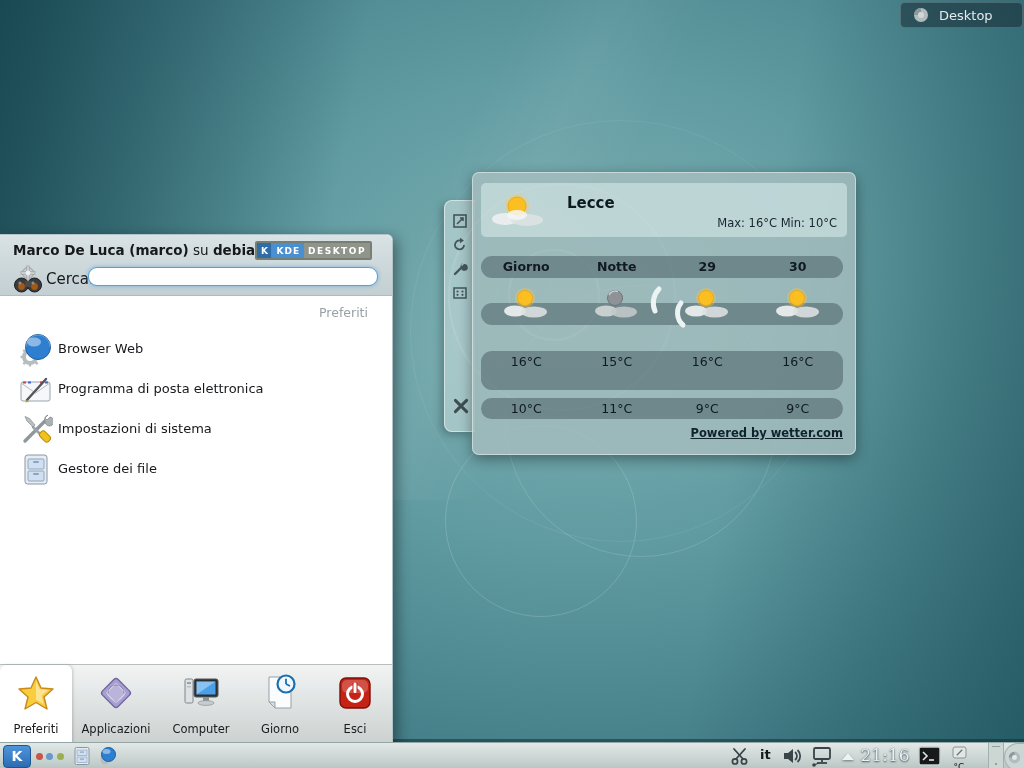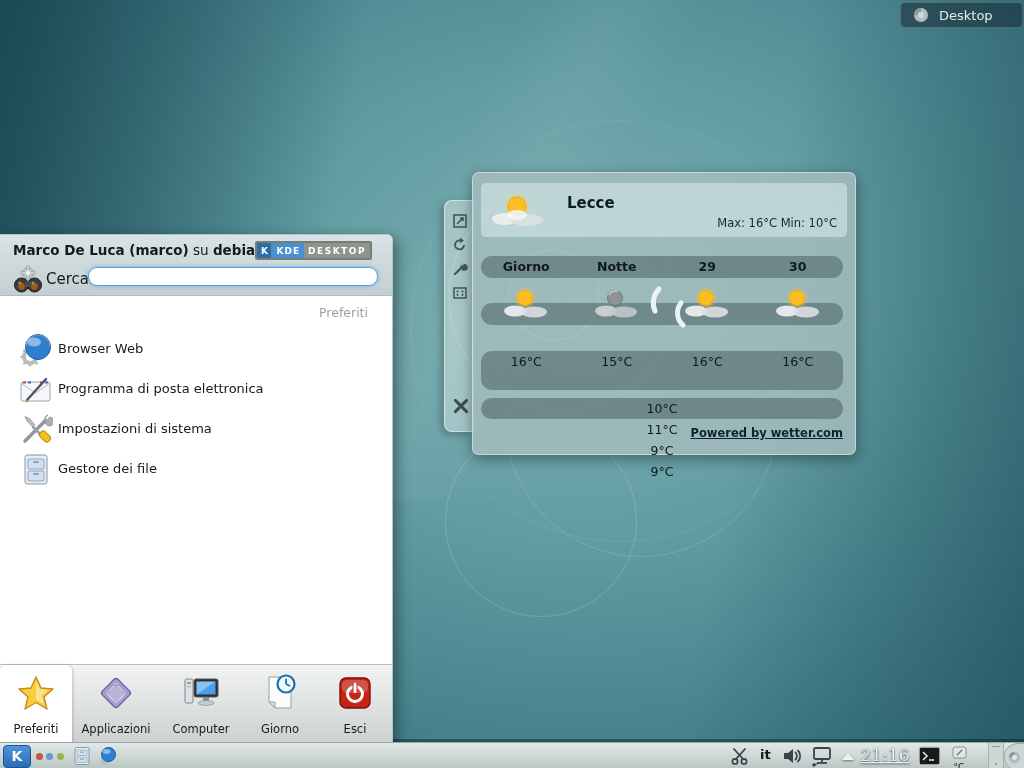--- a/index.html
+++ b/index.html
@@ -43,21 +43,21 @@
   .wband .city{position:absolute;left:86px;top:11px;font-size:15px;font-weight:bold;color:#0c1a22;}
   .wband .maxmin{position:absolute;right:10px;bottom:7px;font-size:11.5px;color:#18262e;}
   .wband svg{position:absolute;left:10px;top:8px;}
   .wrow{position:absolute;left:8px;width:362px;height:22px;background:rgba(70,92,97,.52);
     border-radius:11px;display:flex;}
   .wcell{flex:1;text-align:center;line-height:22px;font-size:12.5px;}
   .whdr{top:83px;} .whdr .wcell{font-weight:bold;}
   .wicostrip{top:130px;}
   .wicons{position:absolute;left:8px;top:110px;width:362px;height:42px;display:flex;background:none;}
   .wicons .wcell{display:flex;align-items:center;justify-content:center;}
-  .wtemp1{top:178px;height:39px;} .wtemp2{top:225px;height:21px;flex-direction:column;}
+  .wtemp1{top:178px;height:39px;} .wtemp2{top:225px;height:21px;}
   .wtemp1 .wcell,.wtemp2 .wcell{line-height:21px;}
   .crescent{position:absolute;left:172px;top:112px;pointer-events:none;}
   .credit{position:absolute;right:12px;top:253px;font-size:11.5px;font-weight:bold;
     color:#10222c;text-decoration:underline;cursor:pointer;}
 
   
   .kickoff{position:absolute;left:0;top:234px;width:392px;height:508px;z-index:4;
     border:1px solid #b3c4c9;border-left:none;border-radius:0 6px 0 0;
     box-shadow:4px 4px 14px rgba(0,0,0,.40);background:#fff;}
   .khead{position:absolute;left:0;top:0;width:100%;height:60px;
@@ -99,21 +99,21 @@
     color:#fff;font-weight:bold;font-size:14px;text-align:center;line-height:20px;}
   .dot{position:absolute;top:10px;width:7px;height:7px;border-radius:50%;cursor:pointer;}
   .d1{left:36px;background:#c9554a;} .d2{left:46px;background:#6699cc;} .d3{left:57px;background:#9ab04e;}
   .picon{position:absolute;cursor:pointer;}
   .kbd{position:absolute;left:760px;top:4px;font-size:13px;font-weight:bold;color:#14181a;cursor:pointer;}
   .tri{position:absolute;left:842px;top:10px;width:0;height:0;cursor:pointer;
     border-left:6px solid transparent;border-right:6px solid transparent;border-bottom:7px solid #edf3f3;
     filter:drop-shadow(0 1px 1px rgba(60,80,90,.7));}
   .pclock{position:absolute;left:856px;top:2px;width:58px;text-align:center;cursor:pointer;
     font-family:"DejaVu Serif","Liberation Serif",serif;font-size:17px;color:#e8f0f1;
-    text-shadow:0 1px 2px rgba(55,75,85,.95), 0 0 1px rgba(55,75,85,.8);text-decoration:underline;}
+    text-shadow:0 1px 2px rgba(55,75,85,.95), 0 0 1px rgba(55,75,85,.8);}
   .ptemp{position:absolute;left:949px;top:1px;width:20px;text-align:center;cursor:pointer;}
   .ptemp .tl{font-size:9px;color:#111;line-height:9px;}
   .slim{position:absolute;left:988px;top:0;width:14px;height:26px;background:#ccd6d3;
     border-left:1px solid rgba(110,130,130,.45);border-right:1px solid rgba(110,130,130,.45);cursor:pointer;}
   .slim i{position:absolute;left:3px;top:3px;width:8px;height:1px;background:#8fa0a0;}
   .slim em{position:absolute;left:6px;bottom:4px;width:2px;height:2px;background:#8fa0a0;}
   .cashew{position:absolute;right:0;top:0;width:19px;height:26px;background:#ccd7d5;cursor:pointer;
     border-radius:14px 0 0 14px;border:1px solid rgba(120,140,140,.5);border-right:none;
     display:flex;align-items:center;justify-content:center;}
 </style>

